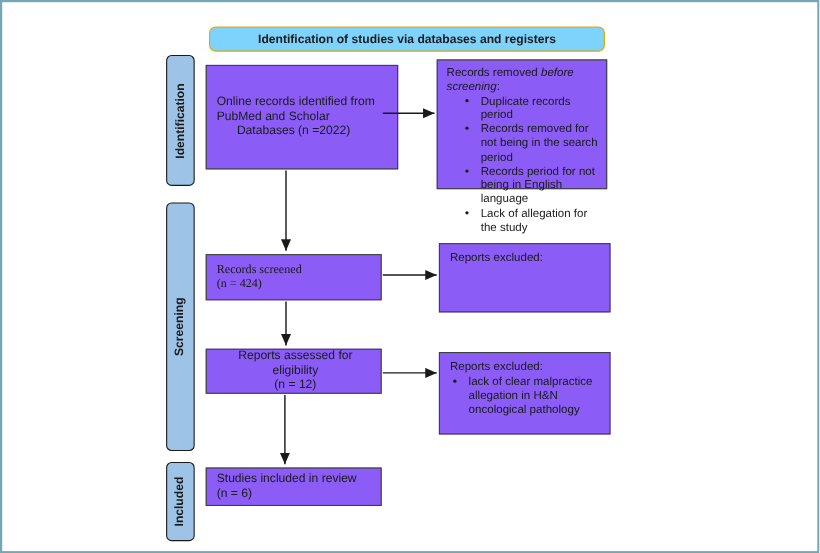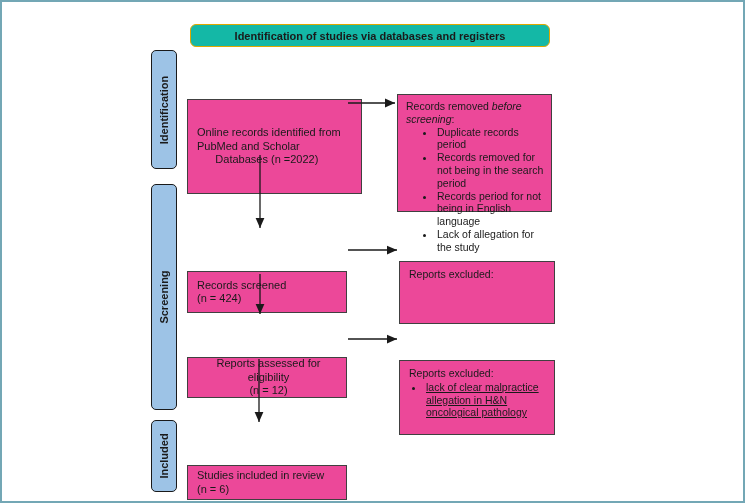--- a/index.html
+++ b/index.html
@@ -12,21 +12,21 @@
     height: 503px;
     background: #ffffff;
     border: 2px solid #73a7b5;
     overflow: hidden;
   }
 
   .banner {
     position: absolute;
     left: 188px; top: 22px;
     width: 360px; height: 23px;
-    background: #14b8a6;
+    background: #7dd3fc;
     border: 1px solid #e0a800;
     border-radius: 6px;
     display: flex; align-items: center; justify-content: center;
     font-size: 11px; font-weight: bold; color: #1a1a1a;
   }
 
   .stage {
     position: absolute;
     width: 26px;
     background: #9dc3e6;
@@ -38,47 +38,46 @@
     transform: rotate(-90deg);
     white-space: nowrap;
     font-size: 11px; font-weight: bold; color: #1a1a1a;
   }
   .stage-identification { left: 149px; top: 48px;  height: 119px; }
   .stage-screening      { left: 149px; top: 182px; height: 226px; }
   .stage-included       { left: 149px; top: 418px; height: 72px; }
 
   .node {
     position: absolute;
-    background: #ec4899;
+    background: #8b5cf6;
     border: 1.5px solid #404040;
     font-size: 11px; color: #1a1a1a;
     line-height: 13.5px;
-    margin-top: 40px;
   }
   .node.centered {
     display: flex; align-items: center;
     padding-left: 9px; padding-right: 6px;
   }
   .pre { white-space: pre-wrap; }
 
   .box-identified { left: 185px; top: 57px;  width: 175px; height: 95px; }
-  .box-screened   { left: 185px; top: 229px; width: 160px; height: 42px; }
+  .box-screened   { left: 185px; top: 229px; width: 160px; height: 42px; font-family: Liberation Serif, serif; }
   .box-assessed   { left: 185px; top: 315px; width: 160px; height: 41px; text-align: center; }
   .box-included   { left: 185px; top: 423px; width: 160px; height: 35px; }
 
   .box-removed    { left: 395px; top: 52px;  width: 155px; height: 118px;
                     padding: 5px 4px 0 8px; font-size: 10.5px; line-height: 12.8px; }
   .box-excluded1  { left: 397px; top: 219px; width: 156px; height: 63px;
                     padding: 6px 4px 0 9px; font-size: 10.5px; line-height: 12.8px; }
   .box-excluded2  { left: 397px; top: 318px; width: 156px; height: 75px;
                     padding: 6px 4px 0 9px; font-size: 10.5px; line-height: 12.8px; }
 
   .box-removed ul   { list-style: disc outside; padding-left: 30px; margin-top: 0; }
   .box-excluded1 ul { list-style: disc outside; padding-left: 16px; margin-top: 12px; }
-  .box-excluded2 ul { list-style: disc outside; padding-left: 16px; margin-top: 1px; text-decoration: underline; }
+  .box-excluded2 ul { list-style: disc outside; padding-left: 16px; margin-top: 1px; }
   .node li { padding-left: 1px; }
   .italic { font-style: italic; }
 
   .arrow-layer {
     position: absolute; left: 0; top: 0;
     width: 745px; height: 503px;
     pointer-events: none;
   }
 </style>
 </head>

